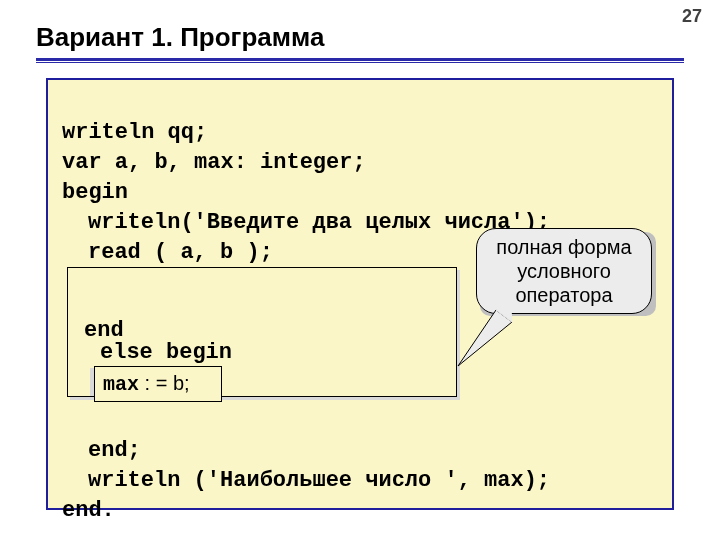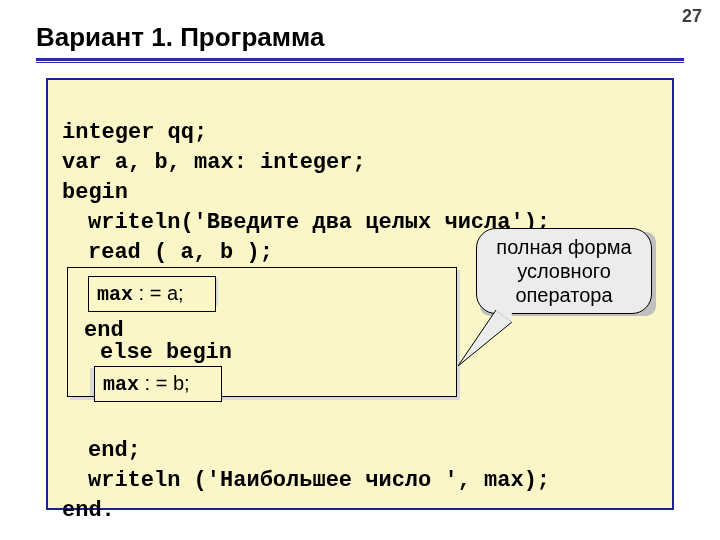--- a/index.html
+++ b/index.html
@@ -121,35 +121,32 @@
 
 <div class="slide">
 
   <div class="page-num">27</div>
 
   <div class="title">Вариант 1. Программа</div>
   <div class="title-rule"></div>
 
   <div class="codebox">
     <div class="code">
-<span>integer qq;</span>
+<span>writeln qq;</span>
 <span>var a, b, max: integer;</span>
 <span>begin</span>
 <span class="ind1">writeln('Введите два целых числа');</span>
 <span class="ind1">read ( a, b );</span>
 <span class="ind1"><span>if a &gt; b then </span><span>begin</span></span>
     </div>
 
     <div class="sub-box-outer" style="top:190px; height:130px;">
       <div class="sub-box-inner" style="height:130px;">
         <div style="height:6px;"></div>
 
-        <div class="mini-box-outer" style="left:22px; top:10px; width:128px; height:28px;">
-          <div class="mini-box-inner" style="width:128px;"><span class="mono">max</span><span> : = a;</span></div>
-        </div>
         <div style="position:absolute; top:48px; left:16px; white-space:pre;">end</div>
         <div style="position:absolute; top:70px; left:16px; white-space:pre;margin-left:16px;"><span>else </span><span>begin</span></div>
 
         <div class="mini-box-outer" style="left:22px; top:100px; width:128px; height:28px;padding-left:6px;">
           <div class="mini-box-inner" style="width:128px;"><span class="mono">max</span><span> : = b;</span></div>
         </div>
       </div>
     </div>
 
     <div class="code" style="position:absolute; top:320px; left:0; padding-top:6px;">

